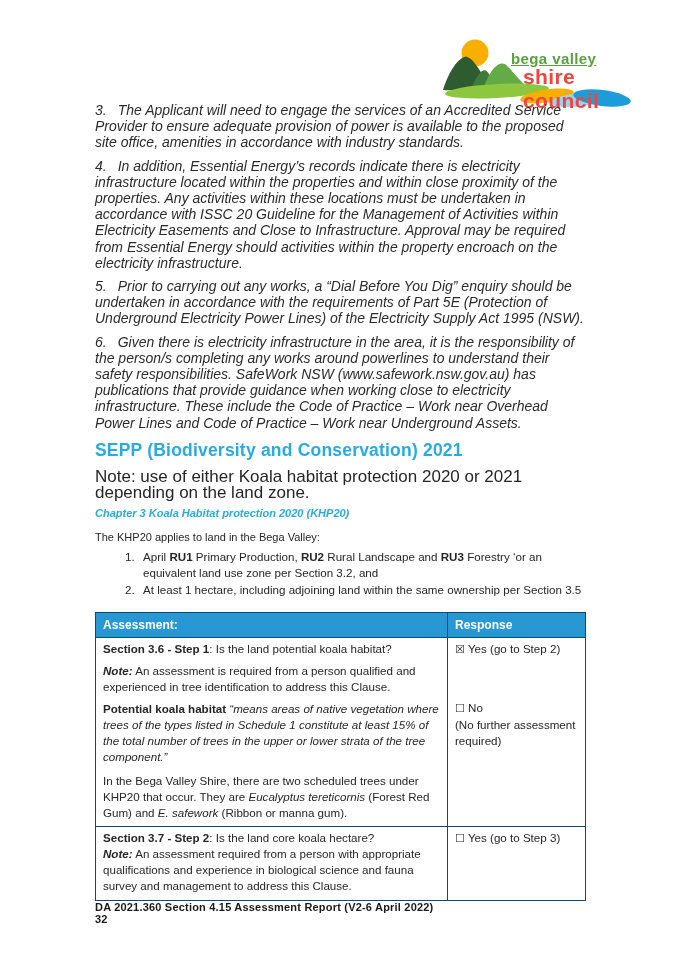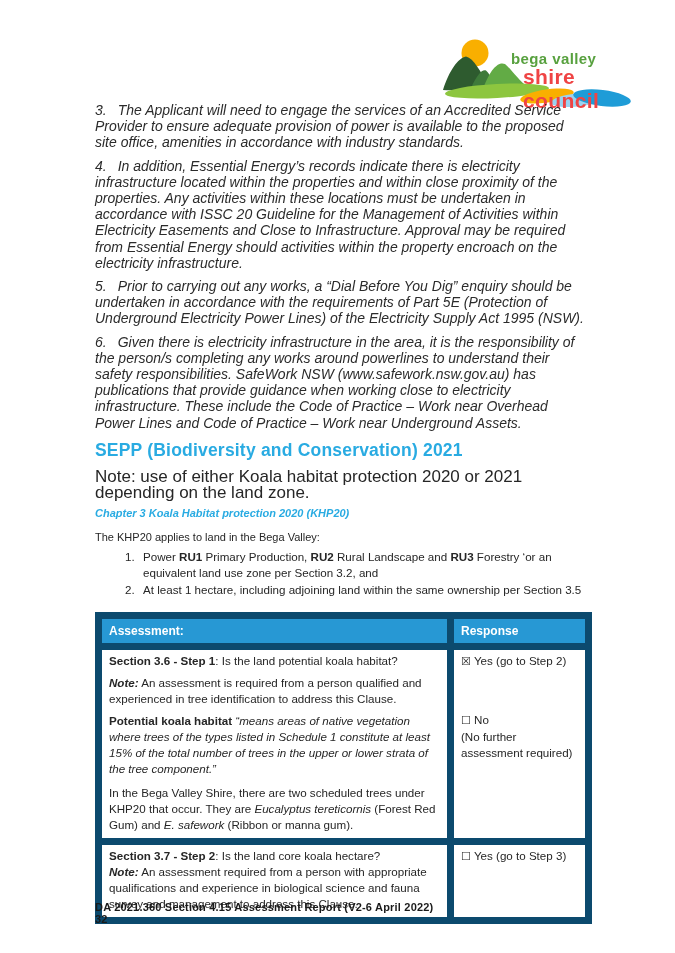--- a/index.html
+++ b/index.html
@@ -8,21 +8,21 @@
     width:675px; height:953px; position:relative;
     font-family:"Liberation Sans", sans-serif;
     color:#262626; overflow:hidden;
   }
   .page { position:relative; width:675px; height:953px; background:#fff; }
 
   
   .logo { position:absolute; top:37px; right:44px; width:190px; height:72px; }
   .logo svg { position:absolute; left:0; top:0; }
   .logo-line1 { position:absolute; left:70px; top:13px; font-size:15px; font-weight:bold;
-                color:#58a13f; letter-spacing:0.4px; }
+                color:#58a13f; letter-spacing:0.4px;text-decoration:underline; }
   .logo-line2 { position:absolute; left:82px; top:28px; font-size:21px; font-weight:bold;
                 color:#ef4444; letter-spacing:0.4px; }
 
   
   .content { position:absolute; left:95px; top:0; width:491px; padding-top:102px; }
 
   .num-para { font-style:italic; font-size:14px; line-height:16.2px;
               color:#2b2b2b; margin-bottom:7px; }
   .num-para .pnum { margin-right:11px; }
 
@@ -43,21 +43,21 @@
 
   b.inline { font-weight:bold; }
   i.inline { font-style:italic; }
   .bi { font-weight:bold; font-style:italic; }
 
   
   table.assess { border-collapse:collapse; table-layout:fixed; width:490px;
                  font-size:11.6px; line-height:16px; }
   table.assess col.c1 { width:352px; }
   table.assess col.c2 { width:138px; }
-  table.assess th, table.assess td { border:7px solid #0c4a6e; vertical-align:top;
+  table.assess th, table.assess td { border:1px solid #0c4a6e; vertical-align:top;
                  padding:3px 8px 5px 7px; text-align:left;margin-left:6px; }
   table.assess th { background:#2798d4; color:#ffffff; font-weight:bold;
                     font-size:12px; padding-top:4px; padding-bottom:4px; }
   td .cell-para { margin-bottom:6px; }
   td .cell-para:last-child { margin-bottom:0; }
   td.resp .gap { height:36px; }
   tr.row1 td { height:172px; }
   tr.row2 td { height:74px; }
   .chk { font-family:"DejaVu Sans", sans-serif; font-size:11px; }
 
@@ -100,21 +100,21 @@
 
     <p class="note-line">Note: use of either Koala habitat protection 2020 or 2021 depending on the land zone.</p>
 
     <p class="chapter">Chapter 3 Koala Habitat protection 2020 (KHP20)</p>
 
     <p class="intro-line">The KHP20 applies to land in the Bega Valley:</p>
 
     <div class="num-list">
       <div class="li">
         <span class="ln">1.</span>
-        <span class="ltext"><span>Power </span><b class="inline">RU1</b><span> Primary Production, </span><b class="inline">RU2</b><span> Rural Landscape and </span><b class="inline">RU3</b><span> Forestry ‘or an equivalent land use zone per Section 3.2, and</span></span>
+        <span class="ltext"><span>April </span><b class="inline">RU1</b><span> Primary Production, </span><b class="inline">RU2</b><span> Rural Landscape and </span><b class="inline">RU3</b><span> Forestry ‘or an equivalent land use zone per Section 3.2, and</span></span>
       </div>
       <div class="li">
         <span class="ln">2.</span>
         <span class="ltext">At least 1 hectare, including adjoining land within the same ownership per Section 3.5</span>
       </div>
     </div>
 
 
     <table class="assess">
       <colgroup>

